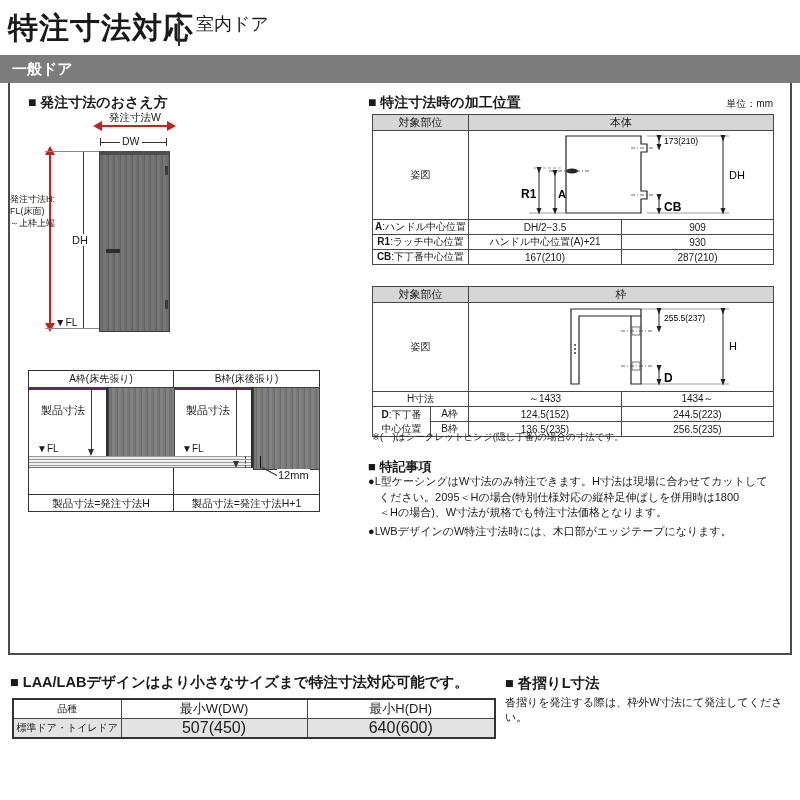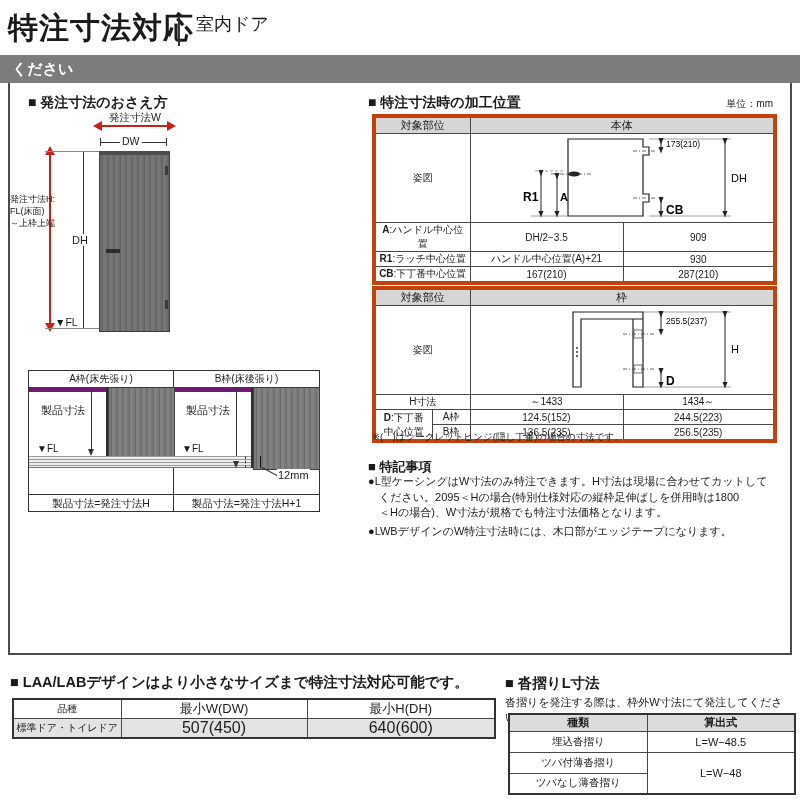--- a/index.html
+++ b/index.html
@@ -19,48 +19,48 @@
   .rline{background:#c9201b;}
   .kline{background:#333;}
   .gline{background:#8a8a8a;}
   .tri{width:0;height:0;}
   .lbl{font-size:10.5px;background:#fff;padding:0 2px;}
   
   .door{background:repeating-linear-gradient(90deg,#6e6e6e 0,#6e6e6e 2px,#636363 2px,#636363 3px,#767676 3px,#767676 6px);
         border:1px solid #3e3e3e;border-top:4px solid #4d4d4d;}
   
   .fcompare{left:28px;top:370px;width:290px;height:140px;border:1.5px solid #333;background:#fff;font-size:10px;}
-  .fc-h{position:absolute;top:0;height:16px;line-height:16px;text-align:center;border-bottom:5px solid #701a75;}
+  .fc-h{position:absolute;top:0;height:16px;line-height:16px;text-align:center;border-bottom:3px solid #701a75;}
   .fc-cap{position:absolute;top:123px;height:17px;line-height:16px;text-align:center;border-top:1px solid #333;font-size:10.5px;}
   .panel{position:absolute;background:repeating-linear-gradient(90deg,#787878 0,#787878 2px,#6b6b6b 2px,#6b6b6b 3px,#828282 3px,#828282 6px);border:1px solid #3e3e3e;}
   .floor{position:absolute;left:0;top:85px;width:290px;height:11px;
          background:repeating-linear-gradient(180deg,#9a9a9a 0,#9a9a9a 1px,#eee 1px,#eee 3px);border-bottom:1px solid #777;}
   
-  table.spec{border-collapse:collapse;table-layout:fixed;background:#fff;border:4px solid #c2410c;}
+  table.spec{border-collapse:collapse;table-layout:fixed;background:#fff;border:1px solid #c2410c;}
   table.spec td{border:1px solid #474747;text-align:center;vertical-align:middle;font-size:10px;padding:0 2px;overflow:hidden;}
   table.spec td.hd{background:#d6d6d6;font-size:11px;}
   .note{font-size:9.5px;}
   .bullets{font-size:11px;line-height:1.42;}
   .bullets .bi{white-space:pre-line;padding-left:11px;text-indent:-11px;margin-bottom:3px;}
   .gap-top{margin-top:14px;}
   table.mini{border-collapse:collapse;table-layout:fixed;background:#fff;border:2px solid #333;}
   table.mini td{border:1px solid #474747;text-align:center;vertical-align:middle;padding:0 2px;}
   svg text{font-family:"Liberation Sans","DejaVu Sans",sans-serif;}
 </style>
 </head>
 <body>
 
 <div id="page">
 
   <div class="abs doc-title" style="left:8px;top:8px;">特注寸法対応</div>
   <div class="abs vbar" style="left:178px;top:16px;height:30px;"></div>
   <div class="abs doc-sub" style="left:196px;top:12px;">室内ドア</div>
 
   <div class="abs band">
-    <span>ください</span>
+    <span>一般ドア</span>
   </div>
 
   <div class="abs mainbox"></div>
 
   <div class="abs sec-h" style="left:28px;top:94px;">■ 発注寸法のおさえ方</div>
 
   <div class="abs" style="left:99px;top:111px;width:72px;text-align:center;font-size:10.5px;">発注寸法W</div>
   <div class="abs rline" style="left:99px;top:125px;width:71px;height:2px;"></div>
   <div class="abs tri" style="left:93px;top:121px;border-top:5px solid transparent;border-bottom:5px solid transparent;border-right:9px solid #c9201b;"></div>
   <div class="abs tri" style="left:167px;top:121px;border-top:5px solid transparent;border-bottom:5px solid transparent;border-left:9px solid #c9201b;"></div>
@@ -268,37 +268,14 @@
     <tr style="height:19px;background:#e3e3e3;">
       <td style="font-size:10px;">標準ドア・トイレドア</td>
       <td style="font-size:16px;">507(450)</td>
       <td style="font-size:16px;">640(600)</td>
     </tr>
   </tbody>
     </table>
 
   <div class="abs" style="left:505px;top:674px;font-size:14.5px;font-weight:bold;">■ 沓摺りL寸法</div>
   <div class="abs" style="left:505px;top:695px;font-size:11px;">沓摺りを発注する際は、枠外W寸法にて発注してください。</div>
-  <table class="mini abs" style="left:508px;top:713px;width:286px;">
-    <colgroup>
-        <col style="width:138px">
-        <col style="width:148px">
-      </colgroup>
-    <tbody>
-        <tr style="height:17px;background:#dcdcdc;">
-      <td style="font-size:11px;font-weight:bold;">種類</td>
-      <td style="font-size:11px;font-weight:bold;">算出式</td>
-    </tr>
-    <tr style="height:21px">
-      <td style="font-size:10.5px;">埋込沓摺り</td>
-      <td style="font-size:11px;">L=W−48.5</td>
-    </tr>
-    <tr style="height:21px">
-      <td style="font-size:10.5px;">ツバ付薄沓摺り</td>
-      <td rowspan="2" style="font-size:11px;">L=W−48</td>
-    </tr>
-    <tr style="height:21px">
-      <td style="font-size:10.5px;">ツバなし薄沓摺り</td>
-    </tr>
-  </tbody>
-    </table>
 
 </div>
 
 </body></html>

